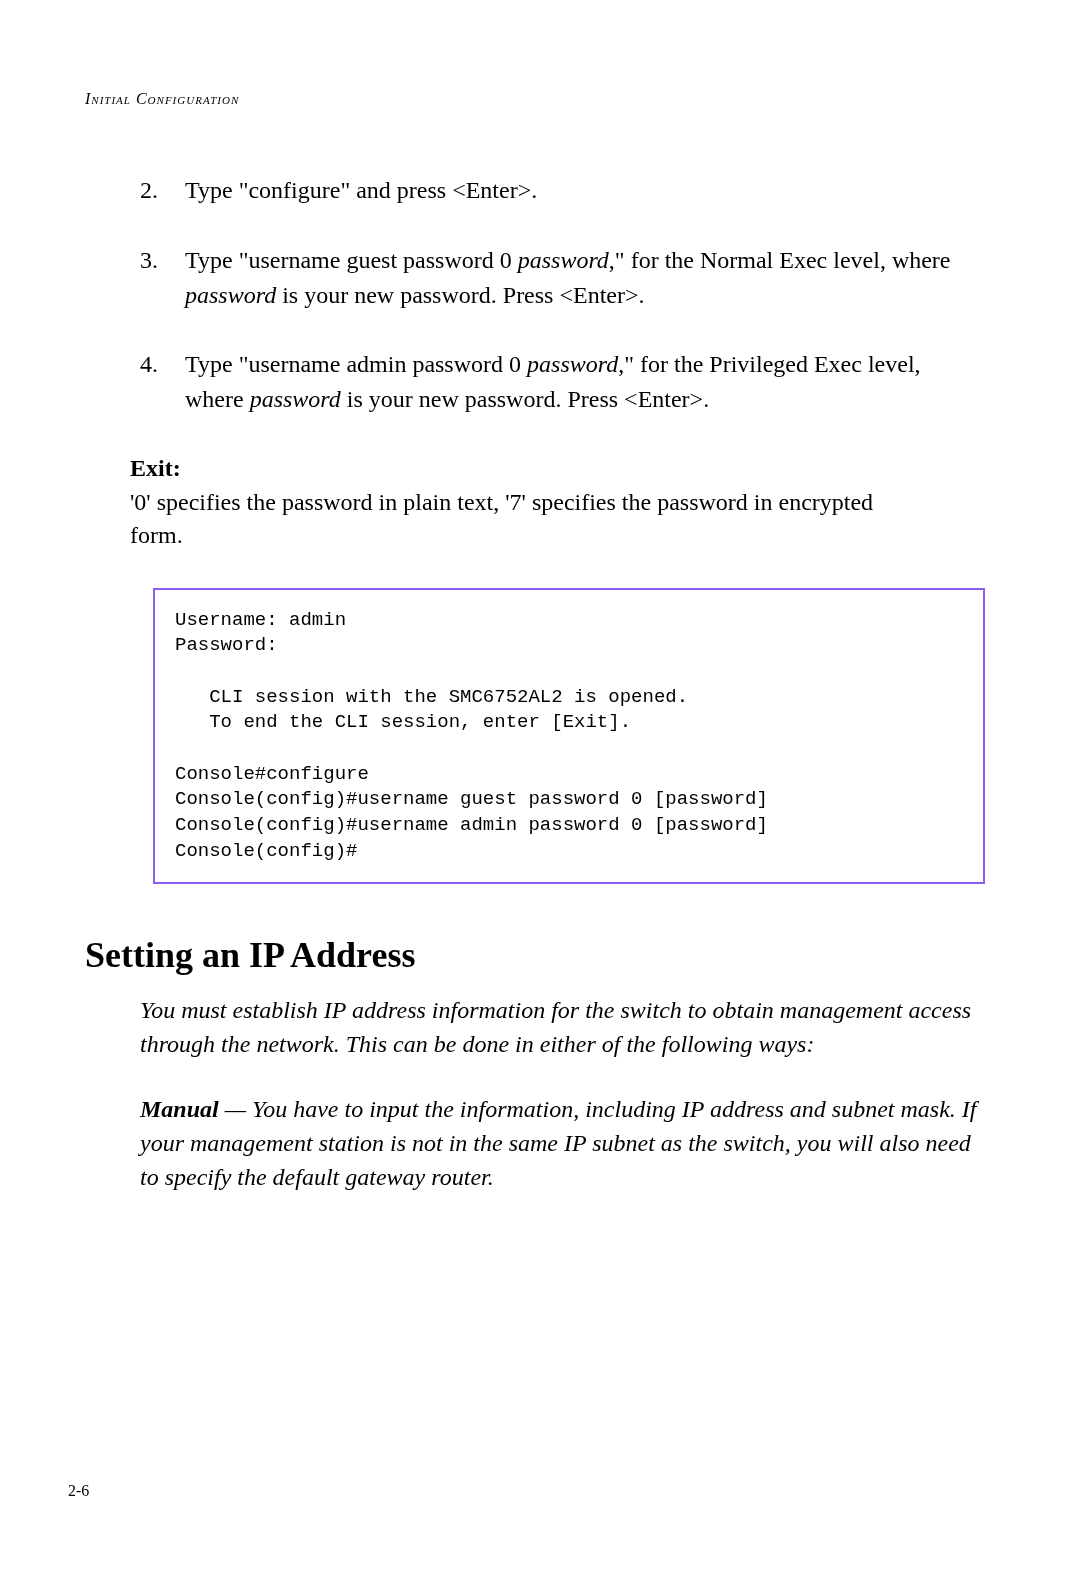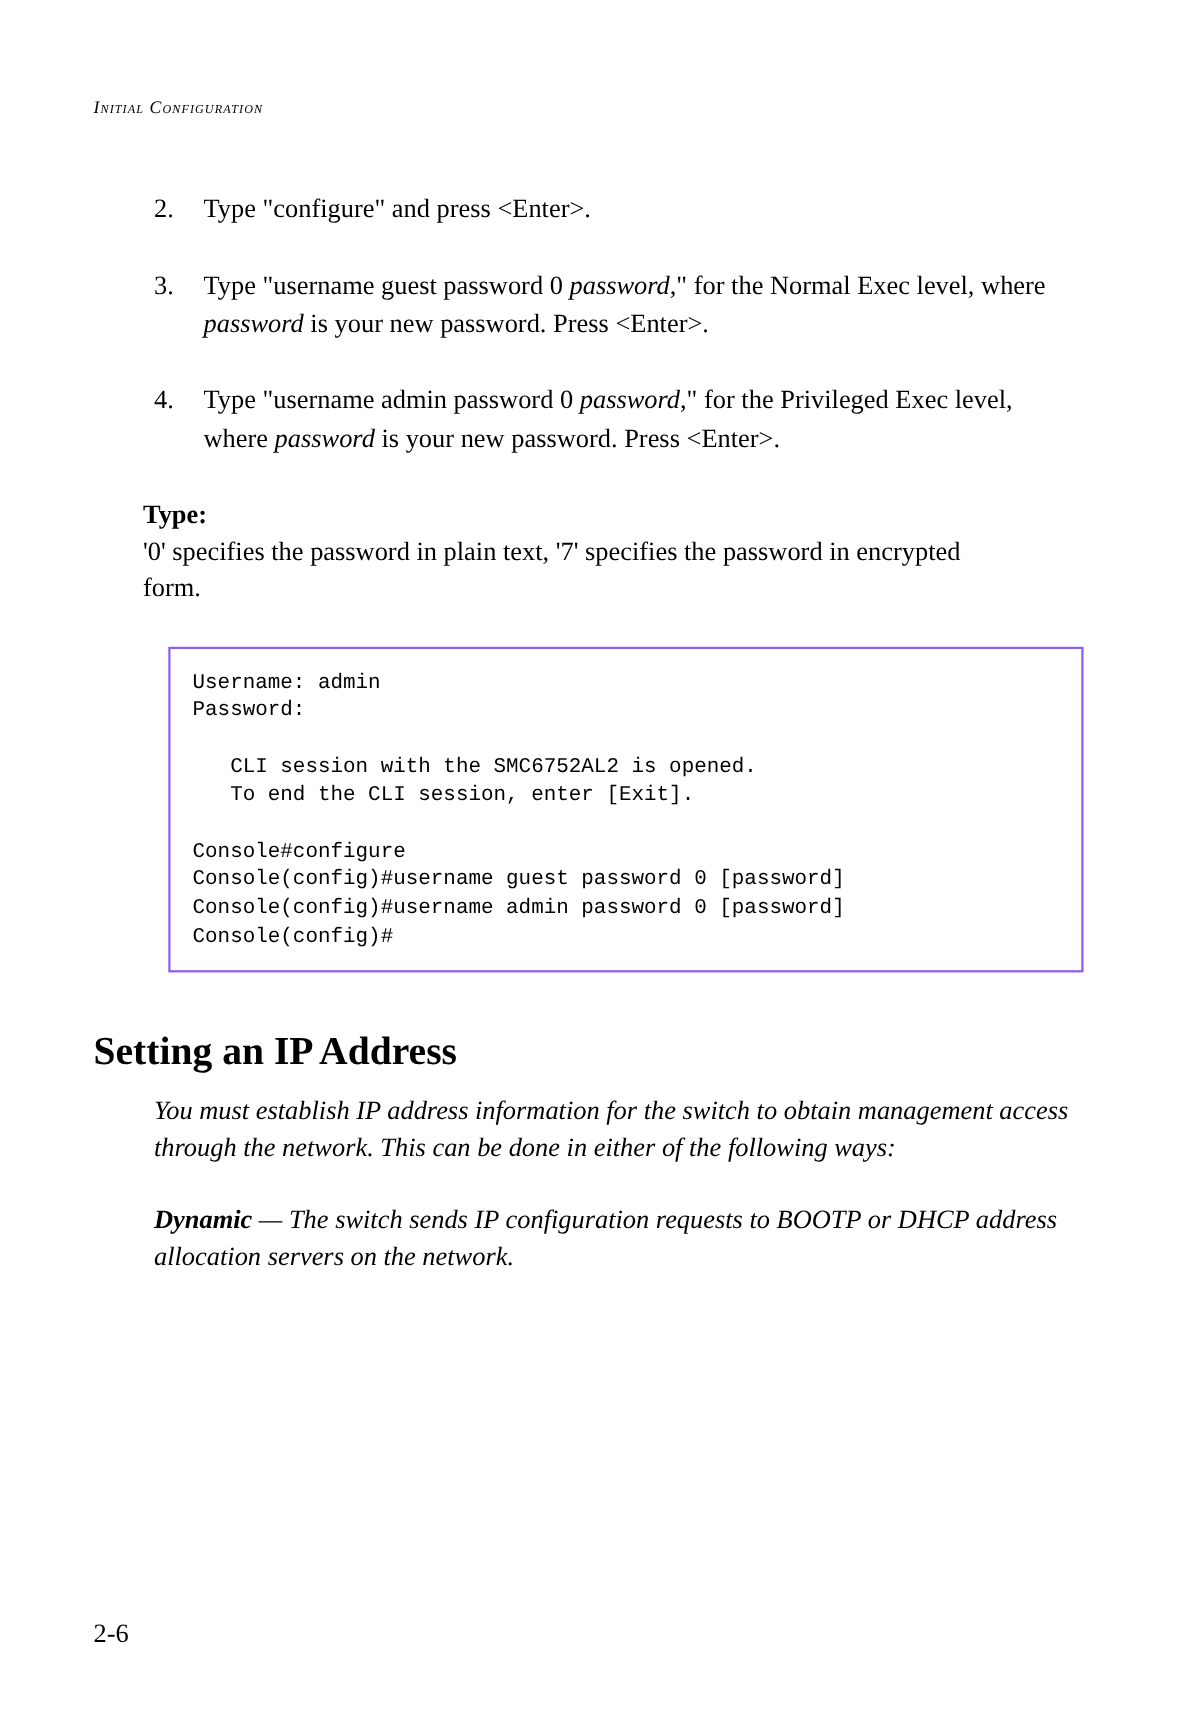--- a/index.html
+++ b/index.html
@@ -85,22 +85,22 @@
       line-height: 1.4;
       margin-bottom: 32px;
       font-style: italic;
     }
     .bold {
       font-weight: bold;
     }
     .page-num {
       position: absolute;
       bottom: 70px;
-      left: 85px;
-      font-size: 24px;
+      left: 68px;
+      font-size: 16px;
     }
   </style>
 </head>
 <body>
 
 <div class="header">Initial Configuration</div>
 
 <div class="content" id="steps-container">
     <div class="list-item">
       <div class="list-num">2.</div>
@@ -110,35 +110,35 @@
       <div class="list-num">3.</div>
       <div class="list-text"><span>Type "username guest password 0 </span><span class="italic">password</span><span>," for the Normal Exec level, where </span><span class="italic">password</span><span> is your new password. Press &lt;Enter&gt;.</span></div>
     </div>
     <div class="list-item">
       <div class="list-num">4.</div>
       <div class="list-text"><span>Type "username admin password 0 </span><span class="italic">password</span><span>," for the Privileged Exec level, where </span><span class="italic">password</span><span> is your new password. Press &lt;Enter&gt;.</span></div>
     </div>
   </div>
 
 <div class="note-block">
-  <span class="note-label">Type:</span>
+  <span class="note-label">Exit:</span>
   <span class="note-text">'0' specifies the password in plain text, '7' specifies the password in encrypted form.</span>
 </div>
 
 <div class="code-box">Username: admin
 Password:
 
    CLI session with the SMC6752AL2 is opened.
    To end the CLI session, enter [Exit].
 
 Console#configure
 Console(config)#username guest password 0 [password]
 Console(config)#username admin password 0 [password]
 Console(config)#</div>
 
 <div class="section-heading">Setting an IP Address</div>
 
 <div id="paras-container">
     <div class="para"><span>You must establish IP address information for the switch to obtain management access through the network. This can be done in either of the following ways:</span></div>
-    <div class="para"><span class="bold">Dynamic</span><span> — The switch sends IP configuration requests to BOOTP or DHCP address allocation servers on the network.</span></div>
+    <div class="para"><span class="bold">Manual</span><span> — You have to input the information, including IP address and subnet mask. If your management station is not in the same IP subnet as the switch, you will also need to specify the default gateway router.</span></div>
   </div>
 
 <div class="page-num">2-6</div>
 
 </body></html>

